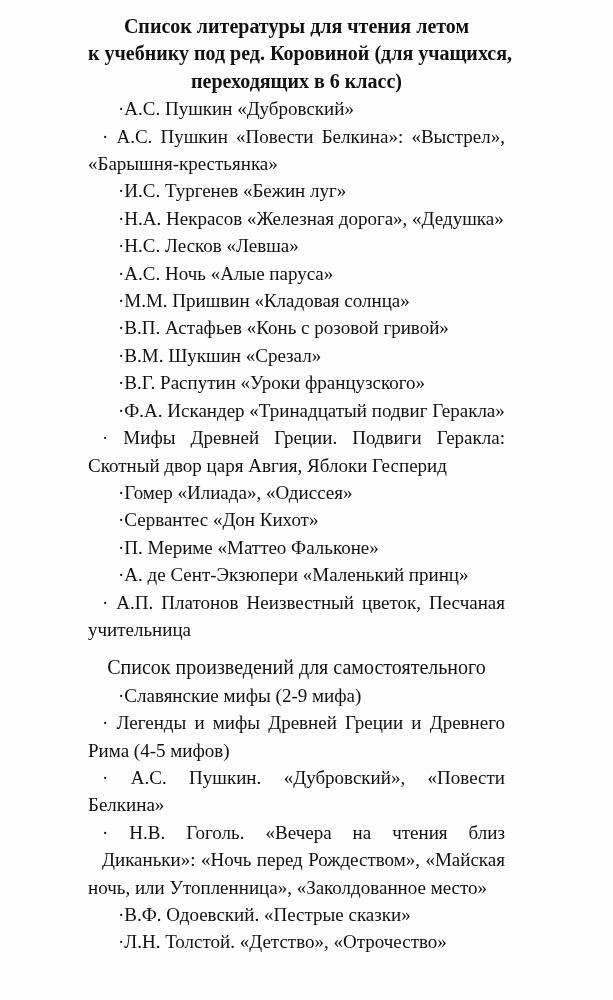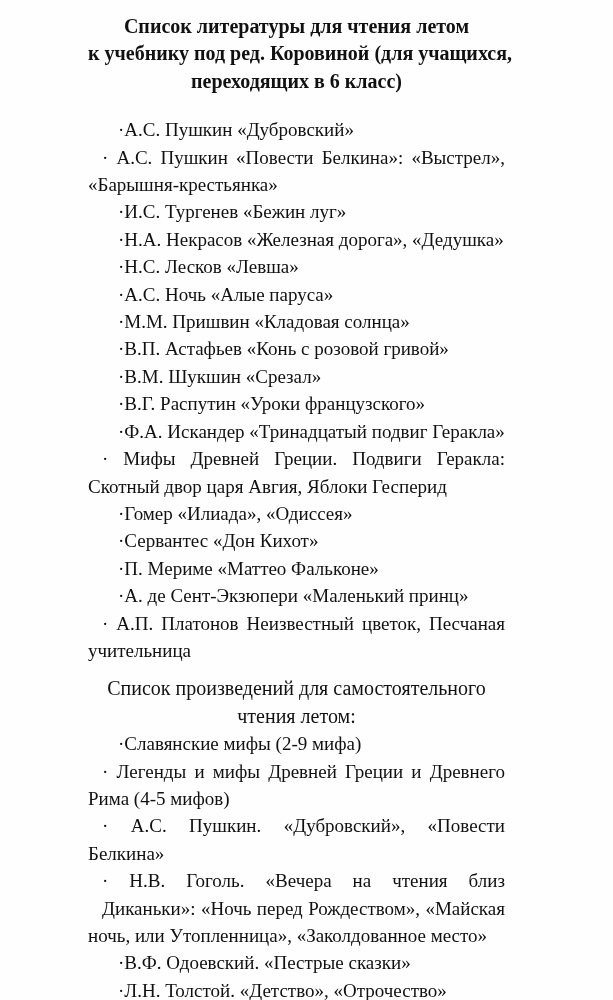--- a/index.html
+++ b/index.html
@@ -15,21 +15,21 @@
     background: #fefefe;
     color: #111111;
     box-sizing: border-box;
     padding: 0 108px 0 88px;   
     font-size: 19px;
     line-height: 27.4px;
   }
   .doc-title { padding-top: 13px; font-weight: bold; font-size: 20px; }
   .doc-title .tline { text-align: center; white-space: nowrap; }
   .list { margin: 0; padding: 0; list-style: none; }
-  .list1 { margin-top: 21px; }
+  .list1 { }
   .heading2 { margin-top: 11px; font-weight: normal; font-size: 20px; }
   .heading2 .tline { text-align: center; white-space: nowrap; }
   .list2 { margin-top: 0; }
   li { margin: 0; padding: 0; }
   
   .sline { text-indent: 30px; white-space: nowrap; }
   
   .pline { text-indent: 0; }
   
   .jline { display: flex; justify-content: space-between; padding-left: 14px; }
@@ -119,21 +119,20 @@
           <span>Неизвестный</span>
           <span>цветок,</span>
           <span>Песчаная</span>
         </div>
       <div class="pline">учительница</div>
     </li>
   </ul>
 
   <div class="heading2">
     <div class="tline">Список произведений для самостоятельного</div>
-    <div class="tline">чтения летом:</div>
   </div>
 
   <ul class="list list2">
     <li>
       <div class="sline">·Славянские мифы (2-9 мифа)</div>
     </li>
     <li>
       <div class="jline">
           <span>·</span>
           <span>Легенды</span>

